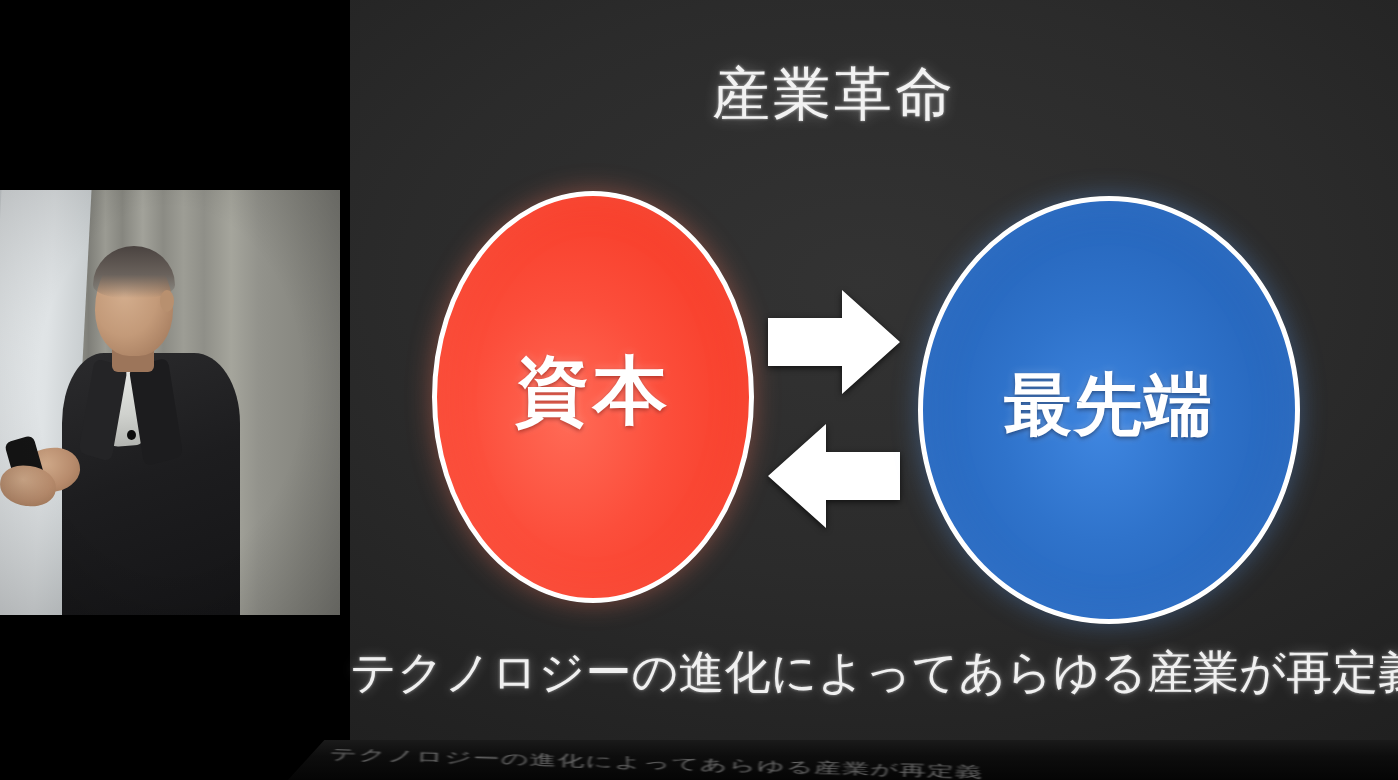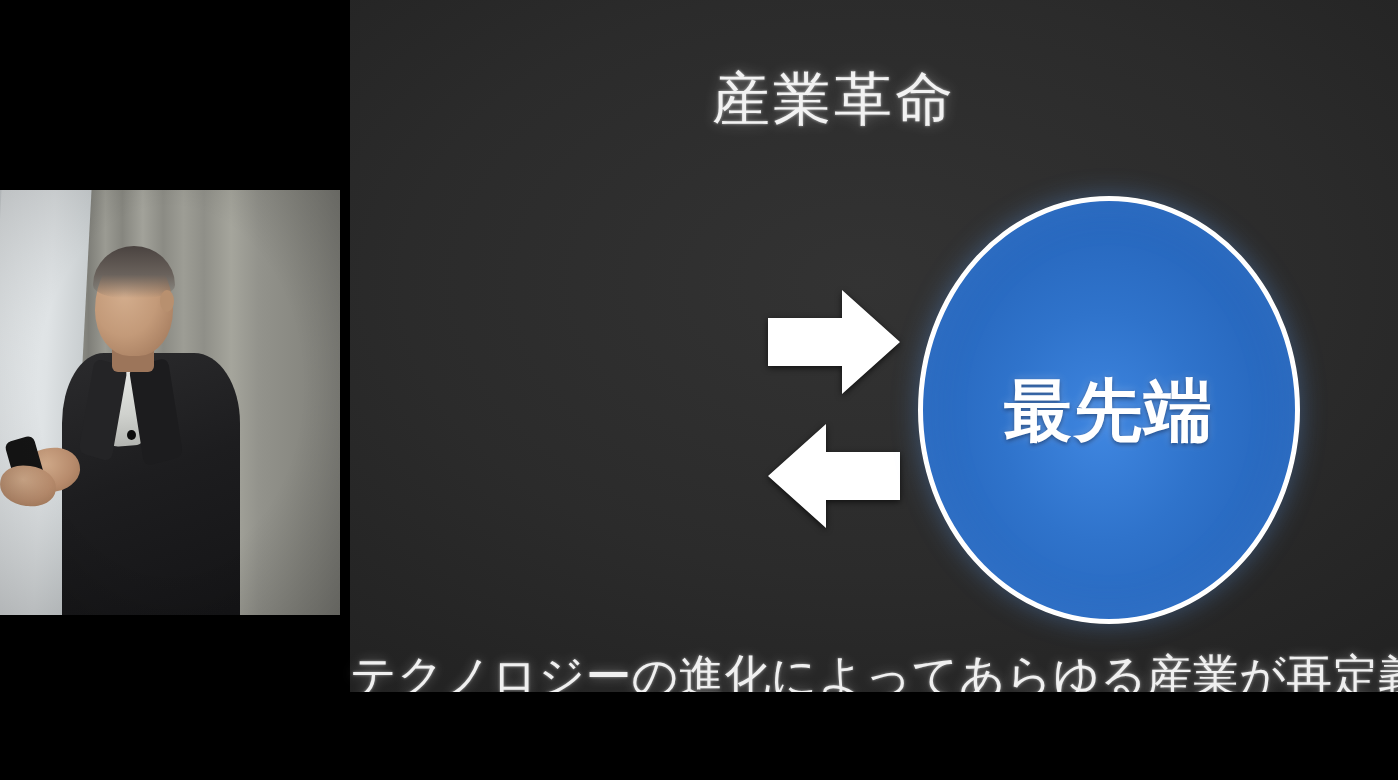--- a/index.html
+++ b/index.html
@@ -3,24 +3,24 @@
 <meta charset="utf-8">
 <style>
   html, body {
     margin: 0;
     padding: 0;
     background: #000;
   }
   #stage {
     position: relative;
     width: 1398px;
-    height: 692px;
+    height: 780px;
     overflow: hidden;
     background: #14532d;
-    font-family: Liberation Sans, sans-serif;
+    font-family: Liberation Mono, monospace;
   }
 
   
   #slide-screen {
     position: absolute;
     left: 0px;
     top: 0px;
     width: 1398px;
     height: 742px;
     background:
@@ -296,20 +296,23 @@
 </head>
 <body>
 
 <div id="stage">
 
   <div id="slide-screen"></div>
   <div id="wall-left"></div>
 
   <div id="slide-title">産業革命</div>
 
+  <div class="bubble" id="bubble-capital">
+    <span class="bubble-label">資本</span>
+  </div>
 
   <div class="arrow" id="arrow-right">
     <svg viewBox="0 0 132 112" width="132" height="112" aria-hidden="true">
       <polygon points="0,32 74,32 74,4 132,56 74,108 74,80 0,80" fill="#ffffff"></polygon>
     </svg>
   </div>
   <div class="arrow" id="arrow-left">
     <svg viewBox="0 0 132 112" width="132" height="112" aria-hidden="true">
       <polygon points="132,32 58,32 58,4 0,56 58,108 58,80 132,80" fill="#ffffff"></polygon>
     </svg>

